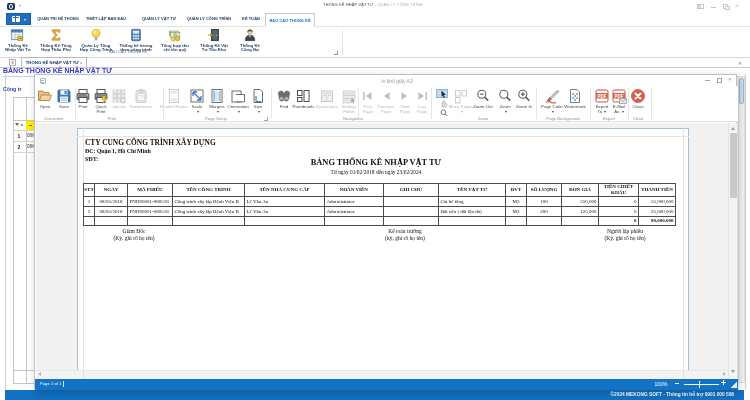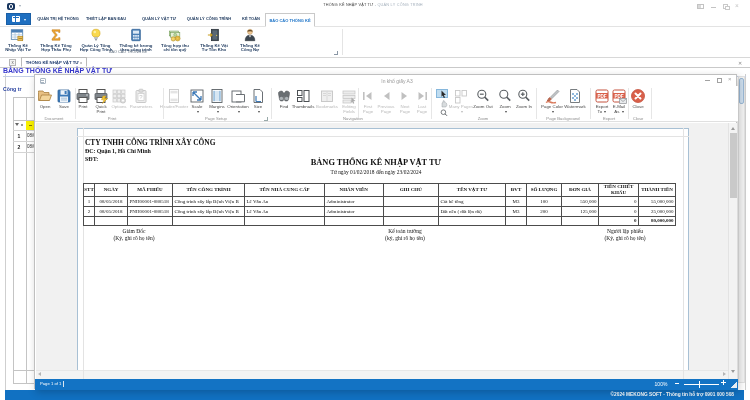--- a/index.html
+++ b/index.html
@@ -469,21 +469,21 @@
  <div class="abs" style="left:649px;top:309px;width:35px;height:0.9px;background:#fff"></div>
  <div class="abs" style="left:663.5px;top:306px;width:1.4px;height:7px;background:#fff"></div>
  <div class="abs" style="left:686px;top:307px;width:5px;height:0.9px;background:#fff"></div>
  <div class="abs" style="left:688px;top:305px;width:0.9px;height:5px;background:#fff"></div>
  <div class="abs" style="left:695px;top:306.5px;width:7px;height:7px;background:linear-gradient(135deg,transparent 55%,#e6edf4 55%)"></div>
 
  <div class="abs" id="report" style="left:42px;top:53px;width:612px;height:251px;overflow:hidden;font-family:'Liberation Serif',serif">
 <div class="abs" style="left:6px;top:0px;width:1px;height:251px;background:#e3e3e3"></div>
 <div class="abs" style="left:606px;top:0px;width:1px;height:251px;background:#e3e3e3"></div>
 <div class="abs" style="left:0px;top:8.5px;width:612px;height:1px;background:#e3e3e3"></div>
-<div class="abs" style="left:8px;top:10px;font-size:7.4px;font-weight:bold;color:#111">CTY TNHH CÔNG TRÌNH XÂY CÔNG</div>
+<div class="abs" style="left:8px;top:10px;font-size:7.4px;font-weight:bold;color:#111">CTY CUNG CÔNG TRÌNH XÂY DỰNG</div>
 <div class="abs" style="left:8px;top:20.5px;font-size:6px;font-weight:bold;color:#111;letter-spacing:-0.1px">ĐC: Quận 1, Hồ Chí Minh</div>
 <div class="abs" style="left:8px;top:28px;font-size:6px;font-weight:bold;color:#111">SĐT:</div>
 <div class="abs" style="left:3px;top:30.5px;width:592px;text-align:center;font-size:8.4px;font-weight:bold;color:#111">BẢNG THỐNG KÊ NHẬP VẬT TƯ</div>
 <div class="abs" style="left:3px;top:41.5px;width:592px;text-align:center;font-size:5.4px;color:#111">Từ ngày 01/02/2018 đến ngày 23/02/2024</div>
 <table style="position:absolute;left:6px;top:55.5px;width:592px;border-collapse:collapse;table-layout:fixed;font-family:'Liberation Serif',serif;color:#111">
         <tbody>
           <tr style="height:12.5px">
             <td style="width:11px;text-align:center;font-weight:bold;font-size:5px;vertical-align:middle;padding:0;line-height:5.6px;">STT</td>
             <td style="width:33px;text-align:center;font-weight:bold;font-size:5px;vertical-align:middle;padding:0;line-height:5.6px;">NGÀY</td>
             <td style="width:45px;text-align:center;font-weight:bold;font-size:5px;vertical-align:middle;padding:0;line-height:5.6px;">MÃ PHIẾU</td>

